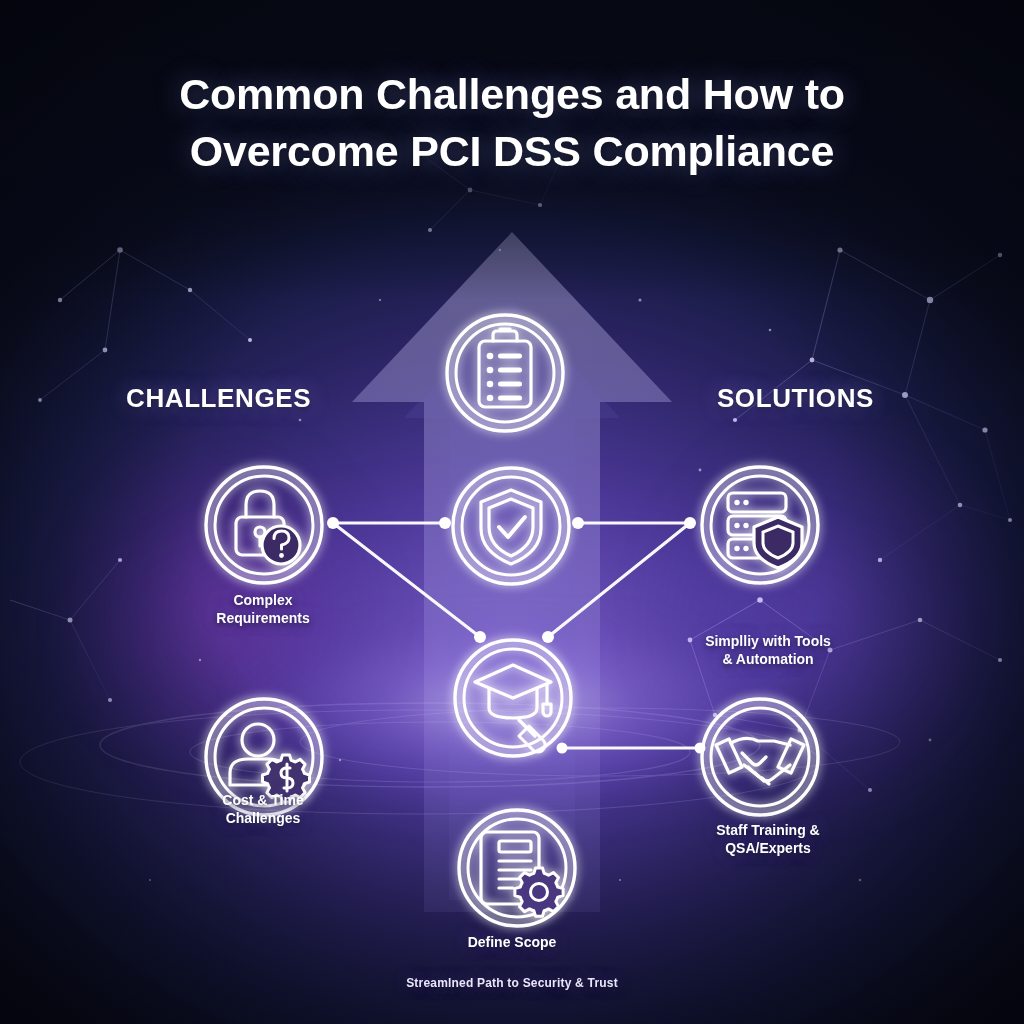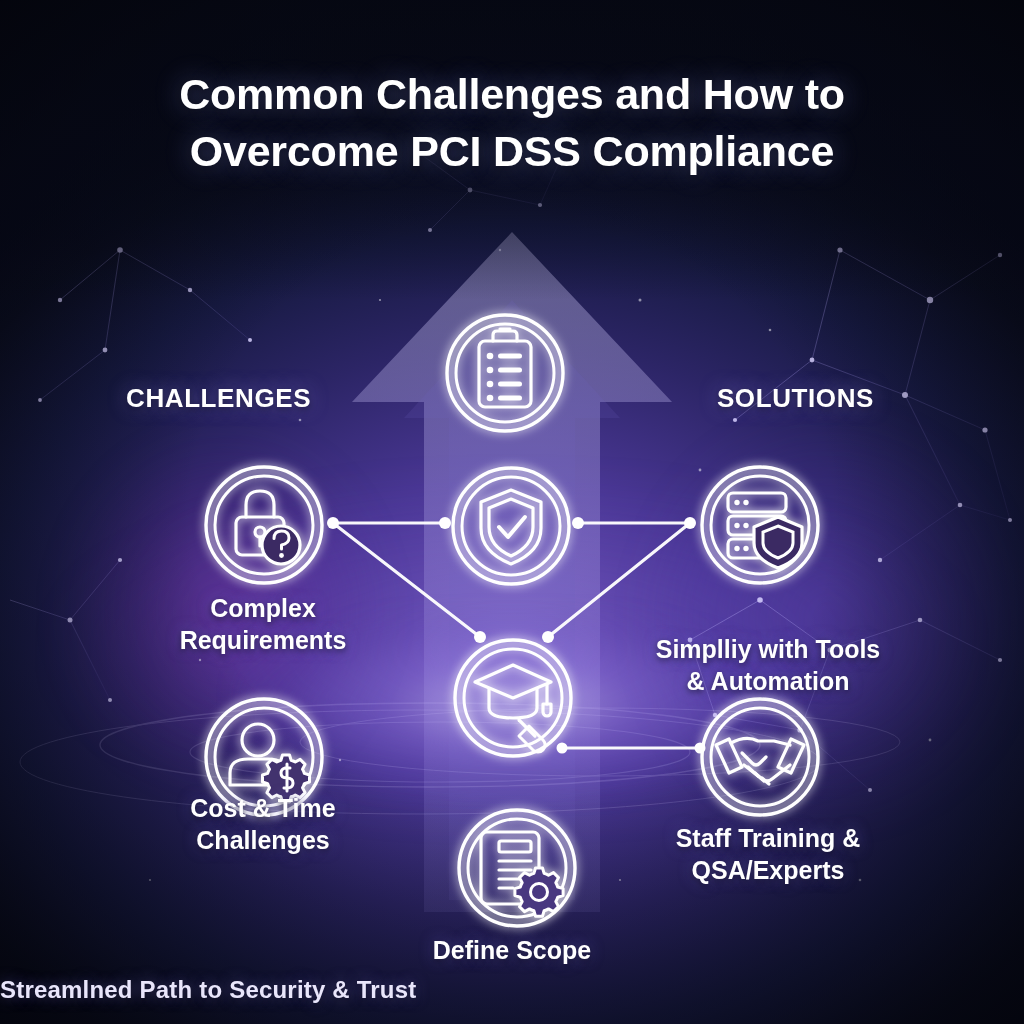--- a/index.html
+++ b/index.html
@@ -38,33 +38,33 @@
     font-size:43px;font-weight:bold;color:#ffffff;line-height:1.32;
     letter-spacing:-.2px;
     text-shadow:0 0 26px rgba(150,160,255,.45),0 2px 10px rgba(0,0,0,.65);}
   .title span{display:block;}
 
   .colhead{position:absolute;top:383px;font-size:26px;font-weight:bold;color:#fff;
     letter-spacing:.6px;text-shadow:0 0 18px rgba(160,150,255,.5),0 2px 7px rgba(0,0,0,.6);}
   #head-challenges{left:126px;}
   #head-solutions{right:150px;}
 
-  .node-label{position:absolute;text-align:center;font-size:25px;font-weight:bold;
+  .node-label{position:absolute;text-align:center;font-size:14px;font-weight:bold;
     color:#ffffff;line-height:1.28;width:260px;
     text-shadow:0 0 14px rgba(120,110,220,.55),0 2px 6px rgba(0,0,0,.7);}
   .node-label span{display:block;}
 
   #lbl-complex   {left:133px;top:592px;}
   #lbl-cost      {left:133px;top:792px;}
   #lbl-simplify  {left:638px;top:592px;margin-top:41px;}
   #lbl-staff     {left:638px;top:822px;}
   #lbl-scope     {left:382px;top:934px;width:260px;}
 
-  .footnote{position:absolute;left:0;right:0;top:976px;text-align:left;
-    font-size:24px;font-weight:600;color:#e9e6fb;letter-spacing:.2px;
+  .footnote{position:absolute;left:0;right:0;top:976px;text-align:center;
+    font-size:12px;font-weight:600;color:#e9e6fb;letter-spacing:.2px;
     text-shadow:0 0 14px rgba(130,120,220,.5),0 2px 6px rgba(0,0,0,.6);}
 </style>
 </head>
 <body>
 
 <div id="stage">
 
   <div class="bg-base"></div>
   <div class="bg-glow2"></div>
   <div class="bg-plum-l"></div>

